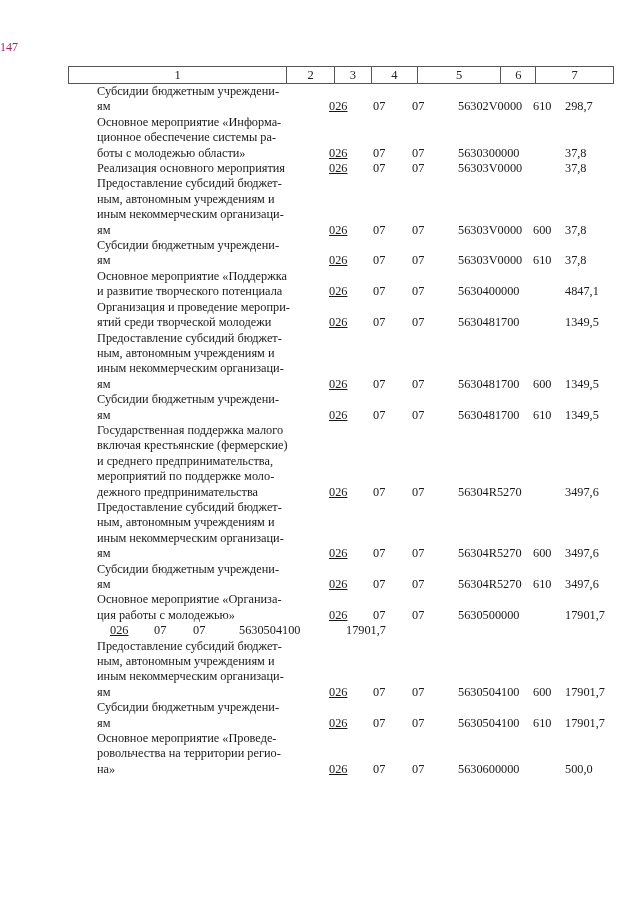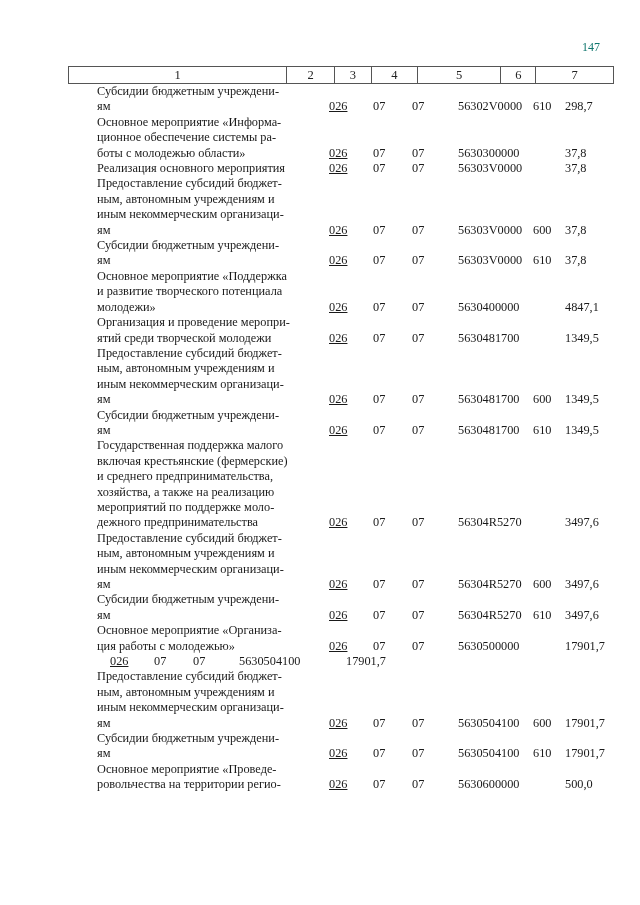--- a/index.html
+++ b/index.html
@@ -13,23 +13,23 @@
       position: relative;
       overflow: hidden;
       font-family: "Liberation Serif", "DejaVu Serif", serif;
       color: #1a1a1a;
     }
     .page-number {
       position: absolute;
       top: 40px;
       left: 0;
       width: 600px;
-      text-align: right;
+      text-align: left;
       font-size: 12px;
-      color: #0f766e;
+      color: #be185d;
     }
     .header-row {
       position: absolute;
       top: 66px;
       left: 68px;
       width: 546px;
       height: 18px;
       border: 1px solid #555;
       box-sizing: border-box;
       display: flex;
@@ -160,21 +160,20 @@
       <div class="cell rz">07</div>
       <div class="cell prz">07</div>
       <div class="cell csr">56303V0000</div>
       <div class="cell vr">610</div>
       <div class="cell sum">37,8</div>
     </div>
     <div class="row">
       <div class="name">
         <span class="line">Основное мероприятие «Поддержка</span>
         <span class="line">и развитие творческого потенциала</span>
-        <span class="line">молодежи»</span>
       </div>
       <div class="cell grbs">026</div>
       <div class="cell rz">07</div>
       <div class="cell prz">07</div>
       <div class="cell csr">5630400000</div>
       <div class="cell vr"></div>
       <div class="cell sum">4847,1</div>
     </div>
     <div class="row">
       <div class="name">
@@ -212,21 +211,20 @@
       <div class="cell prz">07</div>
       <div class="cell csr">5630481700</div>
       <div class="cell vr">610</div>
       <div class="cell sum">1349,5</div>
     </div>
     <div class="row">
       <div class="name">
         <span class="line">Государственная поддержка малого</span>
         <span class="line">включая крестьянские (фермерские)</span>
         <span class="line">и среднего предпринимательства,</span>
-        <span class="line">хозяйства, а также на реализацию</span>
         <span class="line">мероприятий по поддержке моло-</span>
         <span class="line">дежного предпринимательства</span>
       </div>
       <div class="cell grbs">026</div>
       <div class="cell rz">07</div>
       <div class="cell prz">07</div>
       <div class="cell csr">56304R5270</div>
       <div class="cell vr"></div>
       <div class="cell sum">3497,6</div>
     </div>
@@ -299,20 +297,21 @@
       <div class="cell rz">07</div>
       <div class="cell prz">07</div>
       <div class="cell csr">5630504100</div>
       <div class="cell vr">610</div>
       <div class="cell sum">17901,7</div>
     </div>
     <div class="row">
       <div class="name">
         <span class="line">Основное мероприятие «Проведе-</span>
         <span class="line">ровольчества на территории регио-</span>
+        <span class="line">на»</span>
       </div>
       <div class="cell grbs">026</div>
       <div class="cell rz">07</div>
       <div class="cell prz">07</div>
       <div class="cell csr">5630600000</div>
       <div class="cell vr"></div>
       <div class="cell sum">500,0</div>
     </div>
   </div>
 

